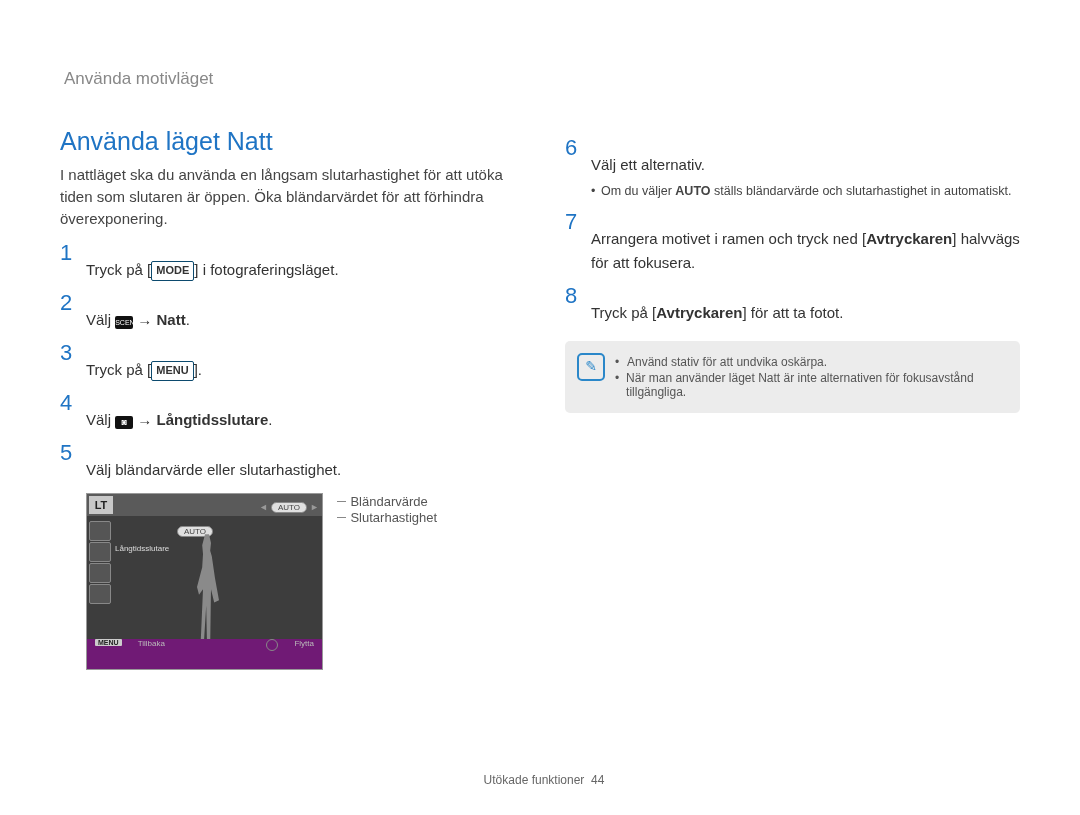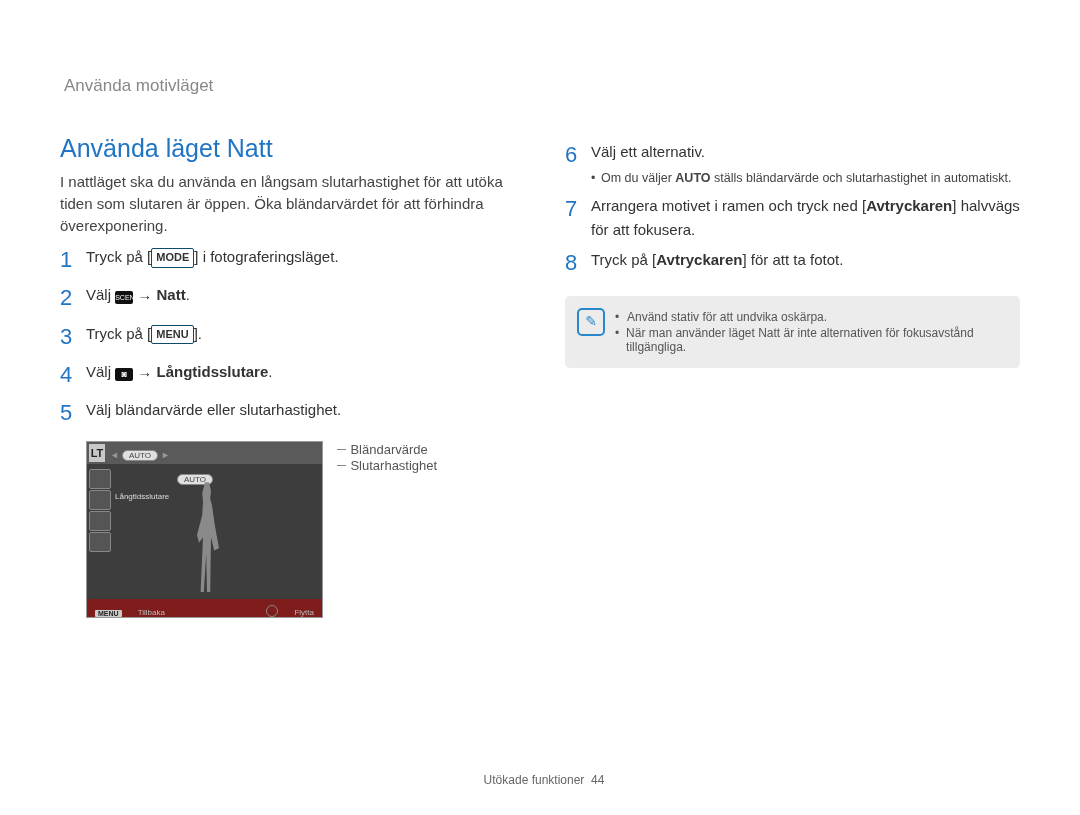--- a/index.html
+++ b/index.html
@@ -5,51 +5,51 @@
   body{
     margin:0;padding:0;
     font-family:Arial,Helvetica,sans-serif;
     color:#333;
     background:#fff;
     width:1080px;height:815px;
     box-sizing:border-box;
     position:relative;
   }
   .page{padding:65px 60px 0 60px;}
-  .breadcrumb{color:#888;font-size:17px;margin:11px 0 38px 4px;}
+  .breadcrumb{color:#888;font-size:17px;margin:4px 0 38px 4px;}
   .columns{display:flex;gap:50px;}
   .col{flex:1;min-width:0;}
   .section-title{color:#1f74c4;font-size:25px;margin:0 0 8px 0;font-weight:normal;}
   .intro{font-size:15px;color:#444;line-height:1.45;margin:0 0 6px 0;}
   .step{display:flex;margin:3px 0;align-items:flex-start;line-height:1.6;}
   .step-num{color:#1f74c4;font-size:22px;min-width:26px;font-weight:normal;}
-  .step-body{font-size:15px;color:#333;padding-top:3px;}
+  .step-body{font-size:15px;color:#333;padding-top:3px;margin-top:20px;}
   .step-body .bold{font-weight:bold;}
   .boxed{display:inline-block;border:1px solid #0c4a6e;border-radius:2px;padding:0 4px;font-size:11px;font-weight:bold;vertical-align:1px;}
   .icon-scene{display:inline-block;width:18px;height:13px;background:#111;border-radius:2px;color:#fff;font-size:7px;text-align:center;line-height:13px;vertical-align:0;}
   .icon-camera{display:inline-block;width:18px;height:13px;background:#111;border-radius:2px;color:#fff;font-size:9px;text-align:center;line-height:13px;vertical-align:0;}
   .sub-bullet{font-size:12.5px;color:#444;margin:4px 0 0 0;}
   .sub-bullet .bullet{display:inline-block;width:10px;}
 
   
   .camera{width:235px;height:175px;background:#3d3d3d;border:1px solid #999;position:relative;margin-top:8px;display:inline-block;vertical-align:top;}
   .cam-top{height:22px;background:#5a5a5a;display:flex;align-items:center;}
-  .lt{background:#c8c8c8;width:16px;height:18px;margin:2px;font-size:11px;font-weight:bold;text-align:center;line-height:18px;color:#222;}
-  .auto-row{flex:1;text-align:left;}
+  .lt{background:#c8c8c8;width:24px;height:18px;margin:2px;font-size:11px;font-weight:bold;text-align:center;line-height:18px;color:#222;}
+  .auto-row{flex:1;text-align:right;}
   .auto{display:inline-block;background:#e0e0e0;border:1px solid #888;font-size:8px;padding:0 6px;border-radius:6px;color:#444;}
   .chev{font-size:9px;color:#999;margin:0 3px;}
   .cam-left{position:absolute;left:2px;top:26px;width:24px;}
   .cam-left .li{width:20px;height:18px;margin:1px 0;background:#555;border:1px solid #888;border-radius:2px;}
   .long-text{position:absolute;left:28px;top:50px;font-size:8px;color:#ddd;}
   .silhouette{
     position:absolute;left:100px;top:40px;width:40px;height:110px;
     background:#8a8a8a;
     clip-path:polygon(45% 0,55% 0,60% 8%,58% 15%,62% 20%,70% 40%,80% 60%,68% 62%,60% 50%,58% 100%,50% 100%,48% 65%,42% 100%,34% 100%,40% 50%,30% 55%,25% 48%,38% 30%,40% 18%,38% 10%);
   }
-  .cam-bottom{position:absolute;bottom:0;left:0;right:0;height:18px;background:#7f1d1d;display:flex;align-items:flex-end;font-size:8px;color:#bbb;}
+  .cam-bottom{position:absolute;bottom:0;left:0;right:0;height:30px;background:#701a75;display:flex;align-items:flex-start;font-size:8px;color:#bbb;}
   .cam-bottom span{margin:0 8px;}
   .menu-b{background:#ccc;color:#222;font-size:7px;font-weight:bold;padding:0 3px;border-radius:1px;margin-left:4px;}
   .joy{display:inline-block;width:10px;height:10px;border:1px solid #888;border-radius:50%;margin-right:4px;position:relative;}
 
   .annot{display:inline-block;vertical-align:top;margin:8px 0 12px 10px;font-size:13px;color:#555;}
   .line-wrap{display:flex;align-items:center;margin:1px 0;}
   .aline{width:9px;height:1px;background:#888;margin-right:4px;}
 
   .note-box{background:#ececec;border-radius:5px;padding:12px 14px 12px 50px;position:relative;margin-top:16px;font-size:12px;color:#555;}
   .note-icon{position:absolute;left:12px;top:12px;width:24px;height:24px;border:2px solid #2a87c9;border-radius:5px;color:#2a87c9;font-size:14px;text-align:center;line-height:22px;}

